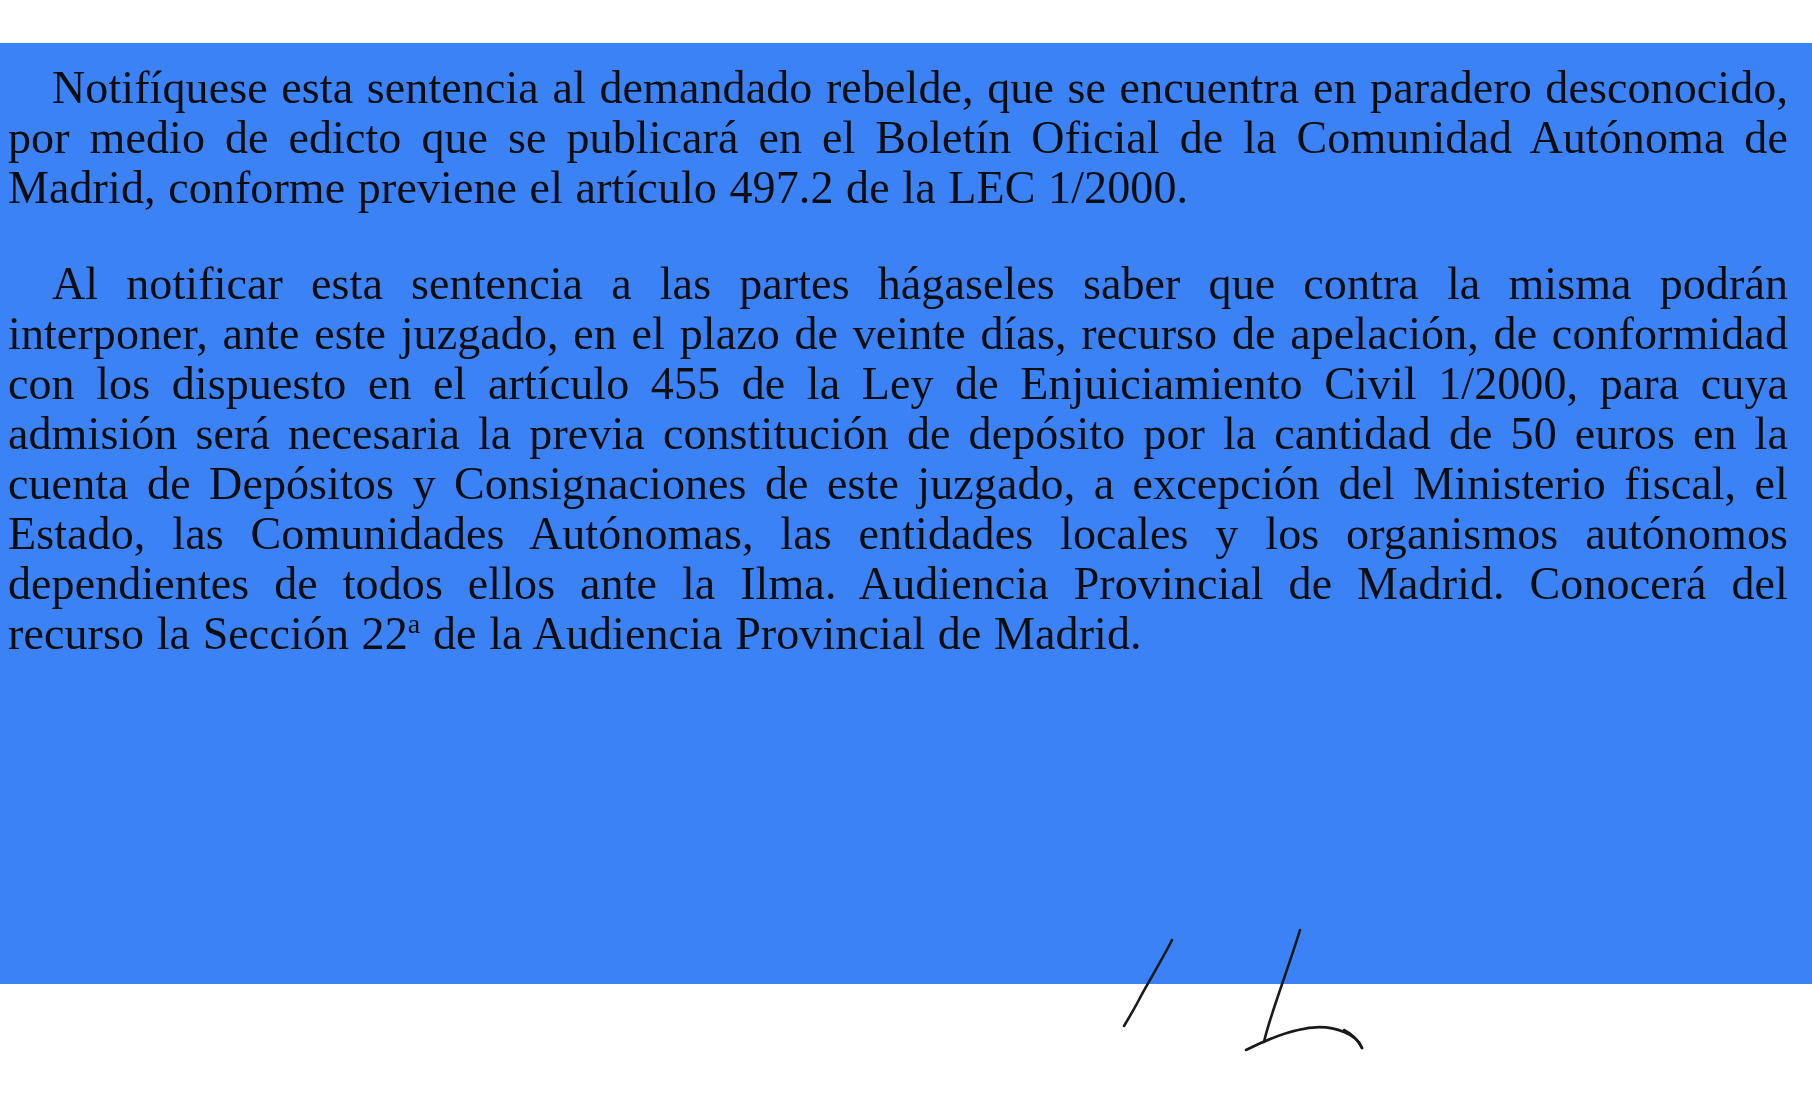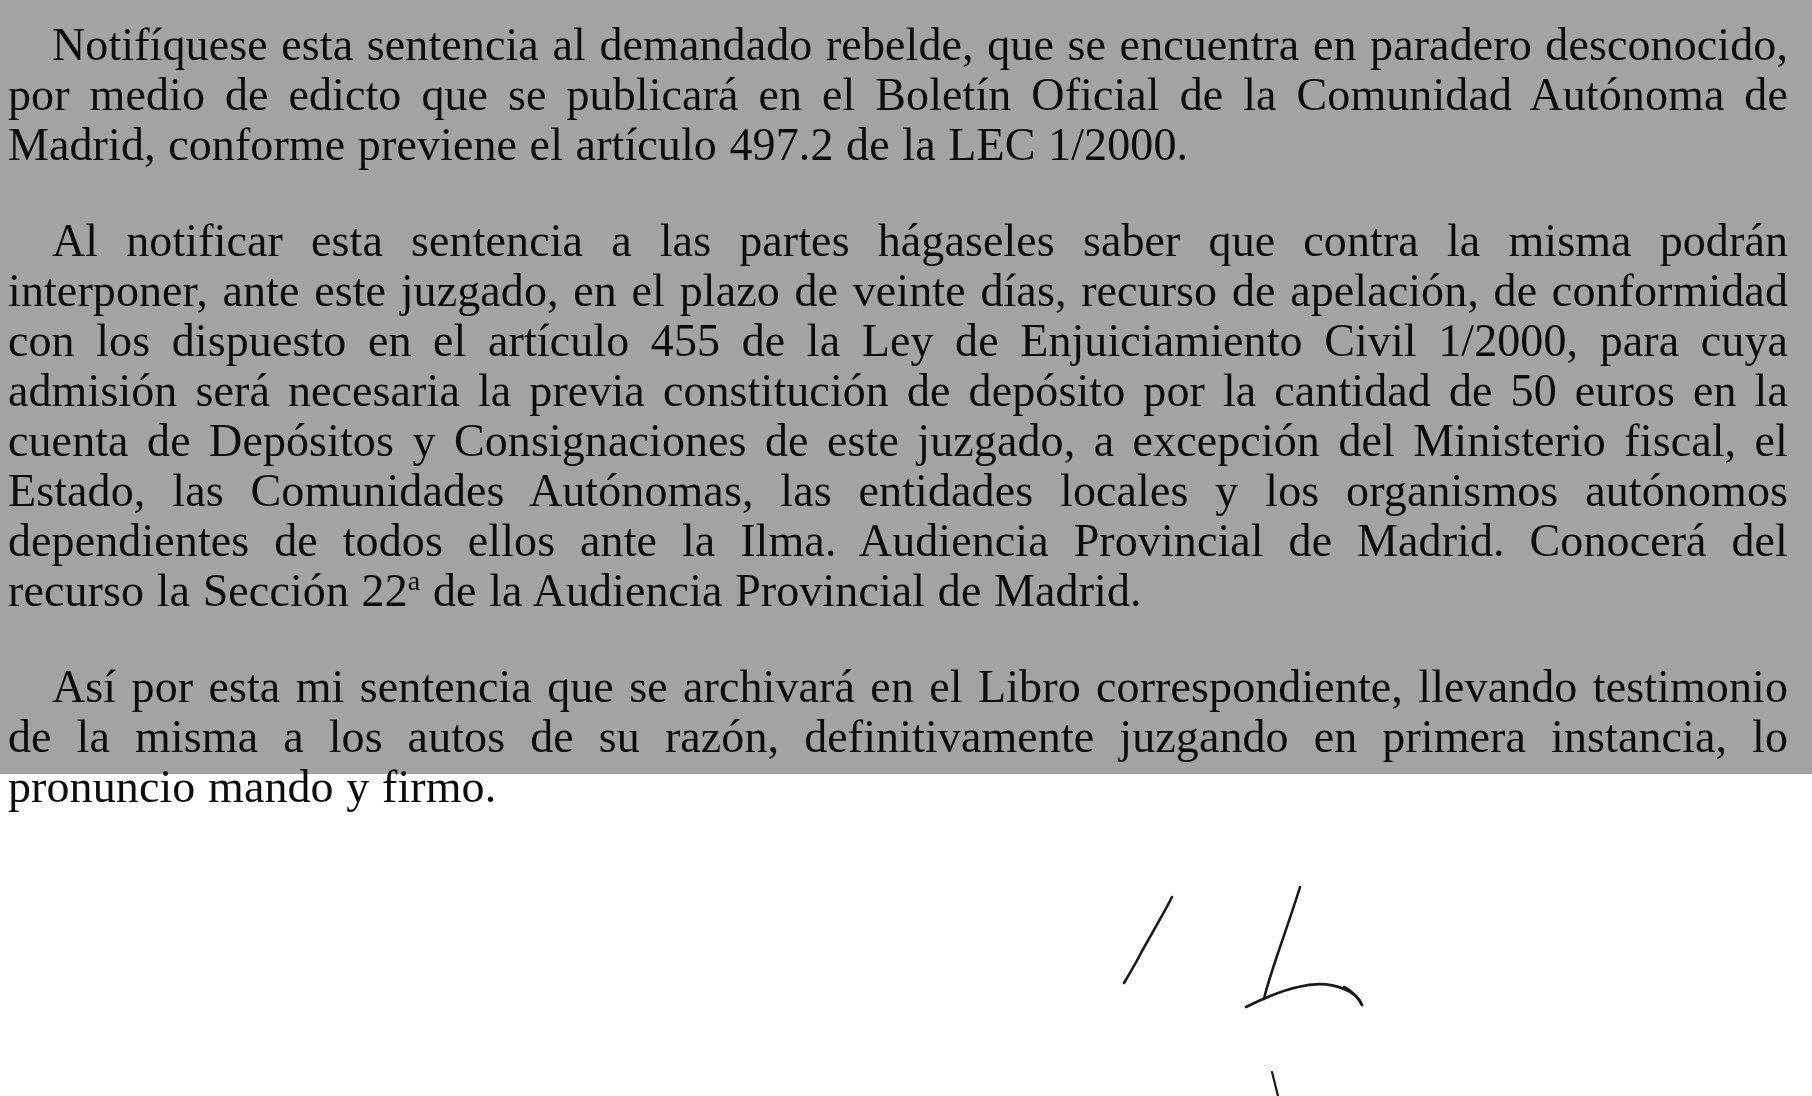--- a/index.html
+++ b/index.html
@@ -10,22 +10,23 @@
   body {
     width: 1812px;
     height: 1096px;
     font-family: "Liberation Serif", serif;
     color: #0d0d0d;
     overflow: hidden;
   }
   .page {
     position: relative;
     width: 1812px;
-    height: 774px;
-    background: #a3a3a3;
+    height: 941px;
+    background: #3b82f6;
+    margin-top: 43px;
   }
   .doc-body {
     position: absolute;
     left: 8px;
     top: 20px;
     width: 1780px;
   }
   .para {
     font-size: 46px;
     line-height: 50px;
@@ -78,23 +79,20 @@
   <div class="doc-body">
 
     <p class="para indent">
       <span class="flow">Notifíquese esta sentencia al demandado rebelde, que se encuentra en paradero desconocido, por medio de edicto que se publicará en el Boletín Oficial de la Comunidad Autónoma de Madrid, conforme previene el artículo 497.2 de la LEC 1/2000.</span>
     </p>
 
     <p class="para indent">
       <span class="flow">Al notificar esta sentencia a las partes hágaseles saber que contra la misma podrán interponer, ante este juzgado, en el plazo de veinte días, recurso de apelación, de conformidad con los dispuesto en el artículo 455  de la Ley de Enjuiciamiento Civil 1/2000, para cuya admisión será necesaria la previa constitución de depósito por la cantidad de 50 euros en la cuenta de Depósitos y Consignaciones de este juzgado, a excepción del Ministerio fiscal, el Estado, las Comunidades Autónomas, las entidades locales y los organismos autónomos dependientes de todos ellos  ante la Ilma. Audiencia Provincial de Madrid. Conocerá del recurso la Sección 22</span><sup class="ordinal">a</sup><span class="flow"> de la Audiencia Provincial de Madrid.</span>
     </p>
 
-    <p class="para indent">
-      <span class="flow">Así por esta mi sentencia que se archivará en el Libro correspondiente, llevando testimonio de la misma a  los autos de su razón, definitivamente juzgando en primera instancia, lo pronuncio mando y firmo.</span>
-    </p>
 
   </div>
 
   <div class="ink" style="left:1120px; top:895px; width:70px; height:90px;">
     <svg width="70" height="90" viewBox="0 0 70 90">
       <path d="M52 2 C44 18, 32 38, 22 56 C16 68, 10 78, 4 88"></path>
     </svg>
   </div>
 
   <div class="ink" style="left:1240px; top:885px; width:140px; height:130px;">

